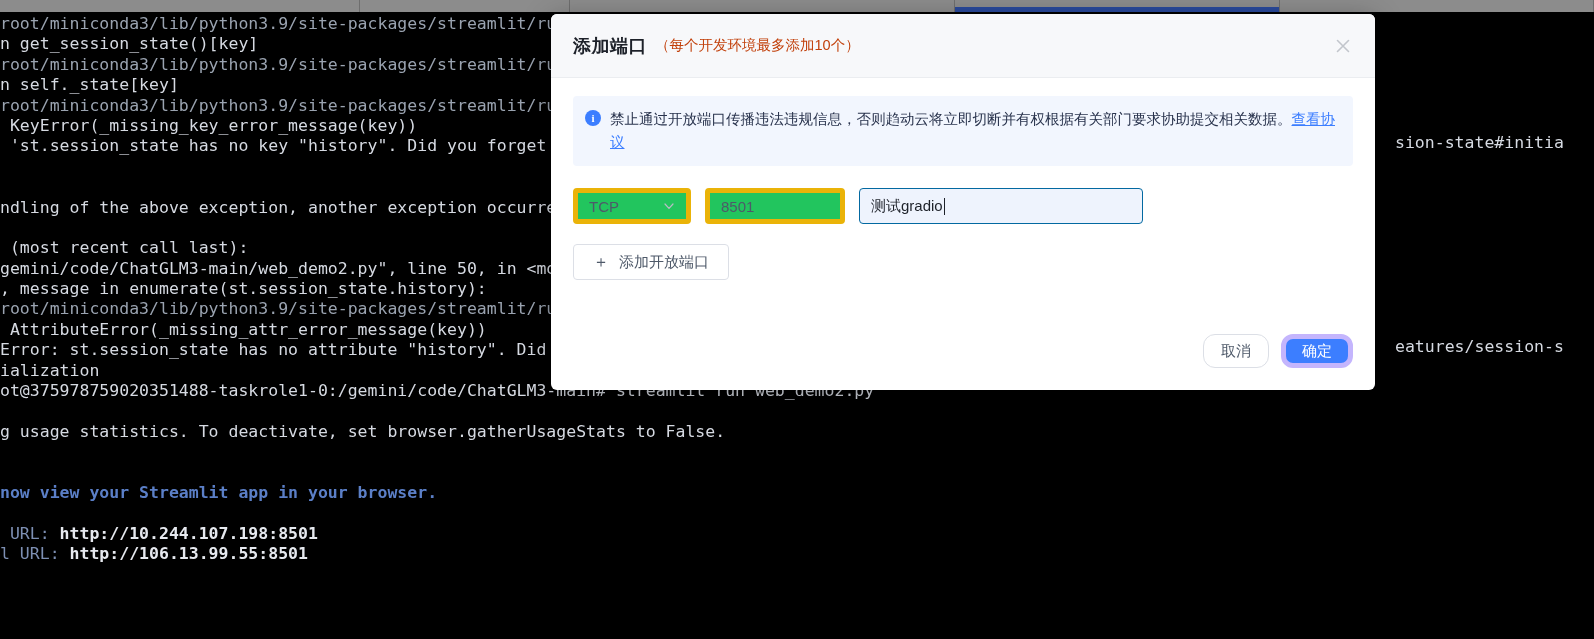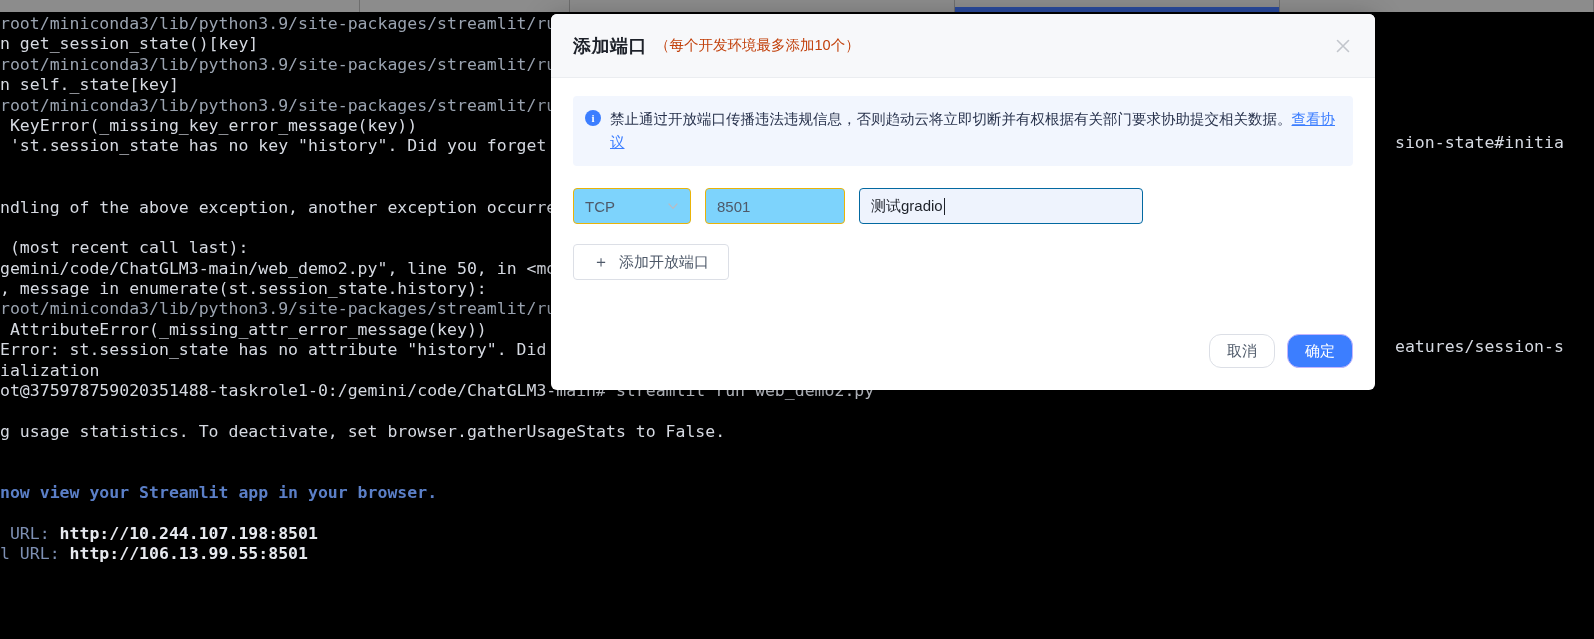--- a/index.html
+++ b/index.html
@@ -163,23 +163,23 @@
   
   #port-row {
     display: flex;
     gap: 14px;
     margin-top: 22px;
     align-items: center;
   }
   .field {
     height: 36px;
     box-sizing: border-box;
-    border: 1px solid #eab308;
+    border: 5px solid #eab308;
     border-radius: 4px;
-    background: #7dd3fc;
+    background: #22c55e;
     display: flex;
     align-items: center;
     font-size: 15px;
     color: #1d2129;
     padding: 0 11px;
   }
   #protocol-select {
     width: 118px;
     justify-content: space-between;
     cursor: pointer;
@@ -248,21 +248,21 @@
     box-sizing: border-box;
     cursor: pointer;
   }
   #cancel-btn {
     background: #ffffff;
     border: 1px solid #dcdfe6;
     color: #4e5969;
   }
   #confirm-btn {
     background: #3c7eff;
-    border: 1px solid #c4b5fd;
+    border: 5px solid #c4b5fd;
     color: #ffffff;
   }
 </style>
 </head>
 <body>
 
 <div id="terminal-root">
 
   <div id="tab-bar">
       <div class="tab-cell" style="width: 360px;"></div>

